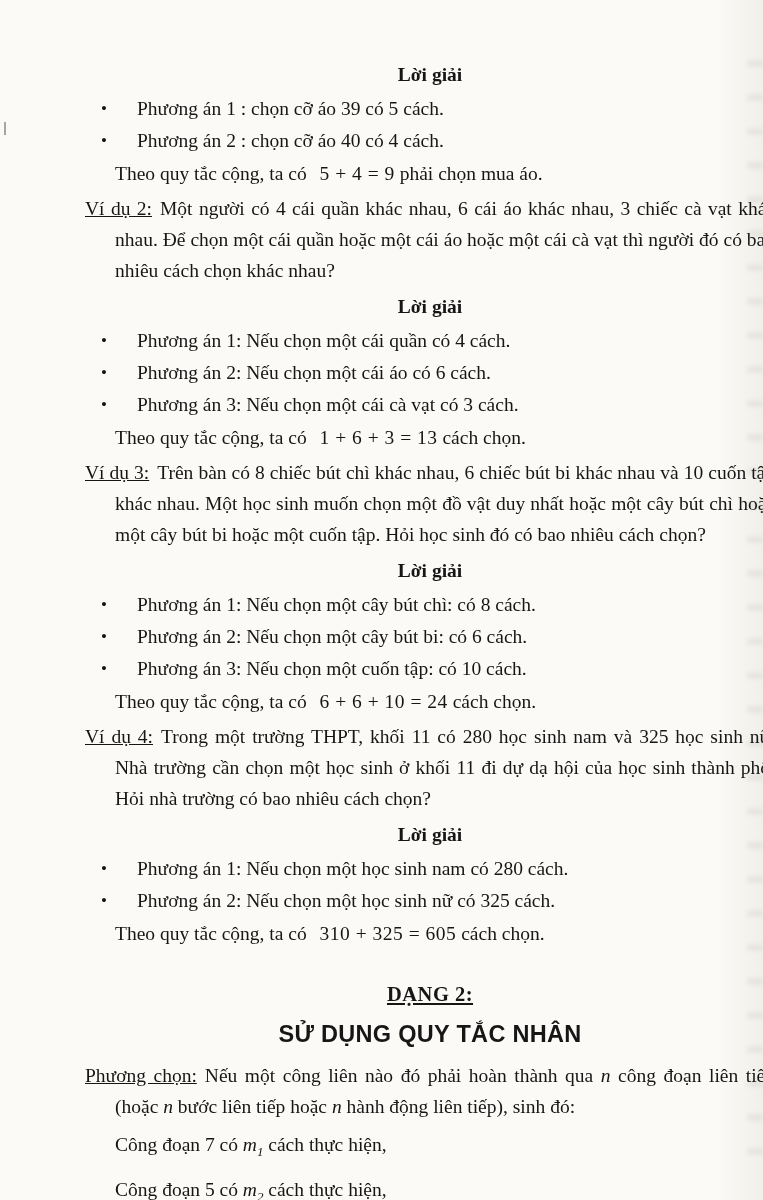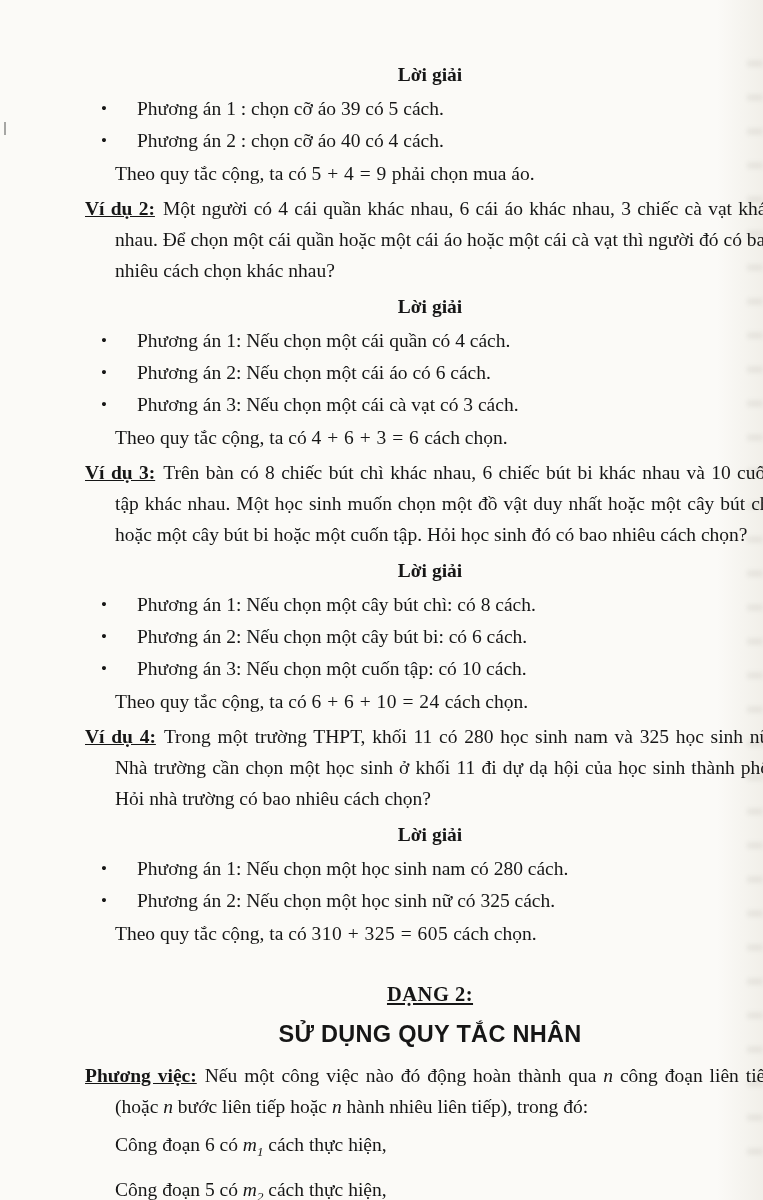--- a/index.html
+++ b/index.html
@@ -31,29 +31,29 @@
   ul.blist { list-style: none; margin: 0; padding: 0; }
   ul.blist li { display: flex; margin: 1px 0; }
   .dot {
     flex: 0 0 52px;
     padding-left: 16px;
     box-sizing: border-box;
     font-size: 17px;
   }
   .btext { flex: 1; }
   .concl { margin: 2px 0 2px 30px; }
-  .eq { letter-spacing: 0.5px; white-space: nowrap; }
+  .eq { letter-spacing: 0.5px; white-space: nowrap; margin-left: 8px; }
   .example {
     margin: 4px 0 2px 0;
     padding-left: 30px;
     text-indent: -30px;
     text-align: justify;
   }
   .exlabel {
-    font-weight: bold;
+    font-weight: normal;
     text-decoration: underline;
     margin-right: 8px;
   }
   .dang { text-align: center; margin: 30px 0 10px 0; }
   .dang-title {
     font-weight: bold;
     text-decoration: underline;
     font-size: 20.5px;
     letter-spacing: 0.5px;
   }
@@ -125,21 +125,21 @@
       </li>
       <li>
         <span class="dot">•</span>
         <span class="btext">Phương án 2: Nếu chọn một cái áo có 6 cách.</span>
       </li>
       <li>
         <span class="dot">•</span>
         <span class="btext">Phương án 3: Nếu chọn một cái cà vạt có 3 cách.</span>
       </li>
     </ul>
-    <p class="concl"><span>Theo quy tắc cộng, ta có </span><span class="eq">4 + 6 + 3 = 6</span><span> cách chọn.</span></p>
+    <p class="concl"><span>Theo quy tắc cộng, ta có </span><span class="eq">1 + 6 + 3 = 13</span><span> cách chọn.</span></p>
 
     <p class="example"><b class="exlabel">Ví dụ 3:</b><span>Trên bàn có 8 chiếc bút chì khác nhau, 6 chiếc bút bi khác nhau và 10 cuốn tập khác nhau. Một học sinh muốn chọn một đồ vật duy nhất hoặc một cây bút chì hoặc một cây bút bi hoặc một cuốn tập. Hỏi học sinh đó có bao nhiêu cách chọn?</span></p>
 
     <h3 class="lg">Lời giải</h3>
     <ul class="blist">
       <li>
         <span class="dot">•</span>
         <span class="btext">Phương án 1: Nếu chọn một cây bút chì: có 8 cách.</span>
       </li>
       <li>
@@ -166,20 +166,20 @@
         <span class="btext">Phương án 2: Nếu chọn một học sinh nữ có 325 cách.</span>
       </li>
     </ul>
     <p class="concl"><span>Theo quy tắc cộng, ta có </span><span class="eq">310 + 325 = 605</span><span> cách chọn.</span></p>
 
     <div class="dang">
       <div class="dang-title">DẠNG 2:</div>
       <div class="dang-sub">SỬ DỤNG QUY TẮC NHÂN</div>
     </div>
 
-    <p class="method"><b class="exlabel">Phương việc:</b><span>Nếu một công việc nào đó động hoàn thành qua</span> <i class="mvar">n</i> <span>công đoạn liên tiếp (hoặc</span> <i class="mvar">n</i> <span>bước liên tiếp hoặc</span> <i class="mvar">n</i> <span>hành nhiêu liên tiếp), trong đó:</span></p>
+    <p class="method"><b class="exlabel">Phương chọn:</b><span>Nếu một công liên nào đó phải hoàn thành qua</span> <i class="mvar">n</i> <span>công đoạn liên tiếp (hoặc</span> <i class="mvar">n</i> <span>bước liên tiếp hoặc</span> <i class="mvar">n</i> <span>hành động liên tiếp), sinh đó:</span></p>
 
-    <p class="step"><span>Công đoạn 6 có </span><i class="mvar">m</i><sub class="msub">1</sub><span> cách thực hiện,</span></p>
+    <p class="step"><span>Công đoạn 7 có </span><i class="mvar">m</i><sub class="msub">1</sub><span> cách thực hiện,</span></p>
 
     <p class="step"><span>Công đoạn 5 có </span><i class="mvar">m</i><sub class="msub">2</sub><span> cách thực hiện,</span></p>
 
   </div>
 </div>
 
 </body></html>

